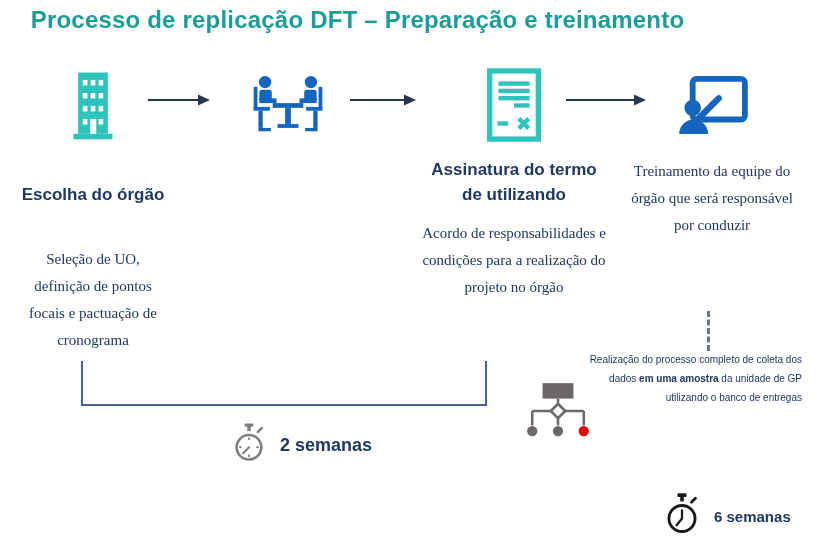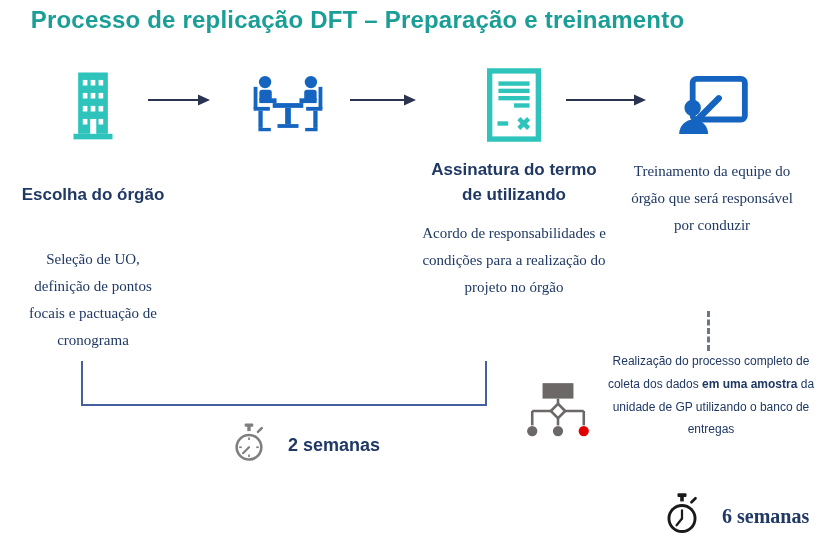--- a/index.html
+++ b/index.html
@@ -34,37 +34,37 @@
   .col4 .step-desc{max-width:172px;margin-top:10px;}
   .arrow{position:absolute;top:93px;color:var(--arrow);}
   .arrow1{left:148px;}
   .arrow2{left:350px;}
   .arrow3{left:566px;}
   .bracket{
     position:absolute;left:81px;top:361px;width:402px;height:43px;
     border-left:2px solid var(--bracket);border-right:2px solid var(--bracket);
     border-bottom:2px solid var(--bracket);
   }
-  .timer{position:absolute;display:flex;align-items:center;gap:22px;}
+  .timer{position:absolute;display:flex;align-items:center;gap:14px;}
   .timer-label{font-weight:bold;color:var(--navy-text);}
   .timer-2{left:232px;top:423px;}
   .timer-2 .timer-label{font-size:18px;}
   .timer-2 .stopwatch{color:var(--stopwatch-gray);}
   .timer-6{left:664px;top:493px;}
-  .timer-6 .timer-label{font-size:20px;font-family:Liberation Serif, serif;}
+  .timer-6 .timer-label{font-size:15px;}
   .timer-6 .stopwatch{color:var(--stopwatch-black);}
   .dashed-connector{
     position:absolute;left:707px;top:311px;height:40px;width:0;
     border-left:3px dashed var(--dashed-line);
   }
   .org-icon{position:absolute;left:524px;top:381px;color:var(--org-gray);}
   .org-icon .red-node{fill:var(--org-red);}
   .followup-text{
-    position:absolute;left:599px;top:350px;width:224px;text-align:center;
-    font-size:12px;color:var(--navy-text);line-height:1.9;
+    position:absolute;left:578px;top:350px;width:224px;text-align:right;
+    font-size:10px;color:var(--navy-text);line-height:1.9;
   }
   .followup-text b{font-weight:bold;}
 </style>
 </head>
 <body>
 
 <div id="canvas">
 
   <div class="title">Processo de replicação DFT – Preparação e treinamento</div>
 

